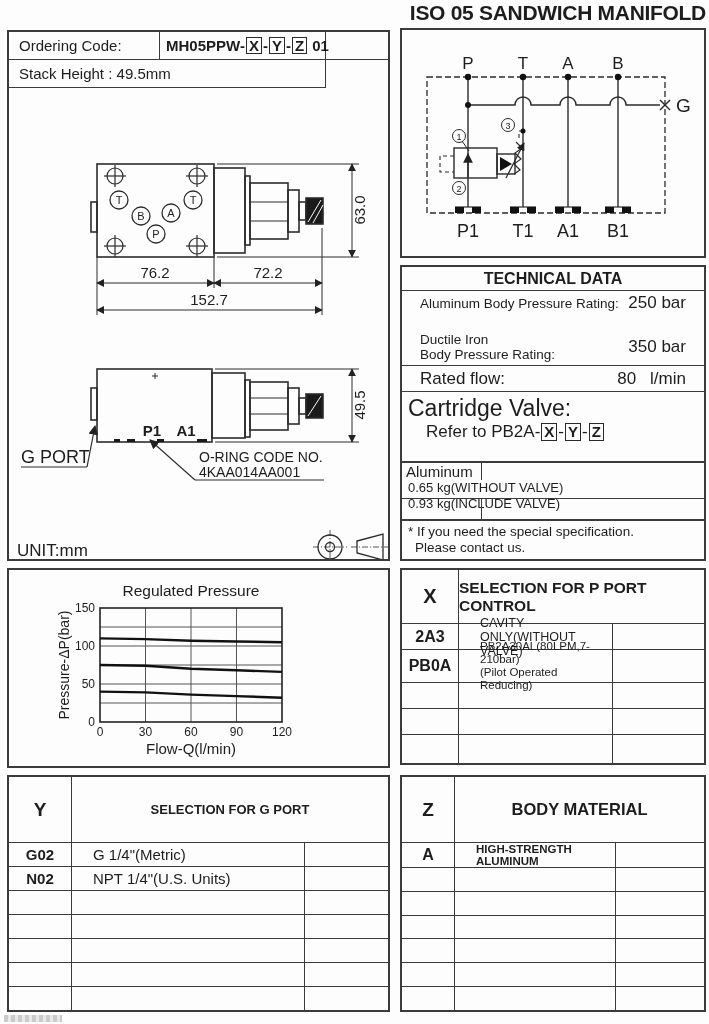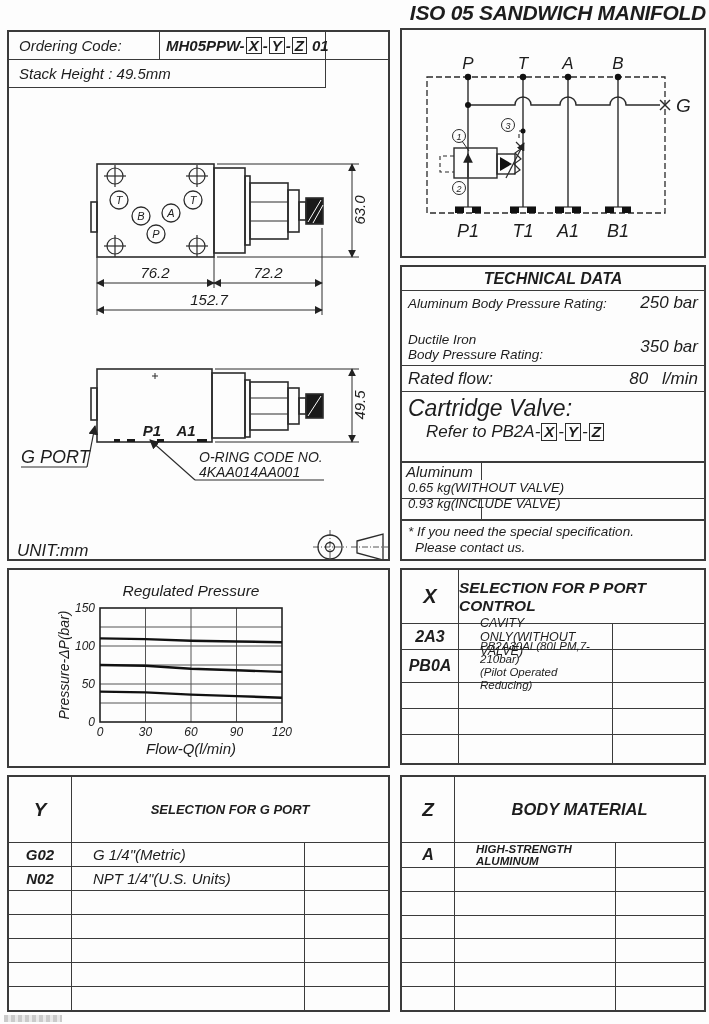--- a/index.html
+++ b/index.html
@@ -1,18 +1,18 @@
 <!DOCTYPE html>
 <html><head>
 <meta charset="utf-8">
 <style>
   * { margin:0; padding:0; box-sizing:border-box; }
   body { background:#888; font-family:"Liberation Sans", sans-serif; color:#1d1d1d; }
   .page { position:relative; width:709px; height:1024px; background:#fdfdfd; overflow:hidden;
-          font-family:"Liberation Sans", sans-serif;font-style:italic; }
+          font-family:"Liberation Sans", sans-serif; }
   .box { position:absolute; border:2px solid #3b3b3b; background:#fdfdfd; }
 
   
   .page-title { position:absolute; left:400px; top:1px; width:306px; height:26px;
                 font-size:21px; font-weight:bold; text-align:right; letter-spacing:-0.3px; }
 
   
   .left-main { left:7px; top:30px; width:383px; height:531px; }
   .oc-row { position:absolute; left:0; top:0; width:379px; height:28px; display:flex;
             border-bottom:1.5px solid #3b3b3b; }
@@ -29,21 +29,21 @@
   .drawing-svg { position:absolute; left:0; top:56px; width:379px; height:471px; }
 
   
   .circuit-box { left:400px; top:28px; width:306px; height:230px; }
   .circuit-svg { width:302px; height:226px; }
 
   
   .tech-box { left:400px; top:265px; width:306px; height:296px; display:flex; flex-direction:column; }
   .td-title { height:26px; border-bottom:1.5px solid #3b3b3b; font-weight:bold; font-size:16px;
               display:flex; align-items:center; justify-content:center; }
-  .td-row { display:flex; align-items:center; padding:0 6px; }
+  .td-row { display:flex; align-items:center; padding:0 18px; }
   .td-r1 { height:26px; font-size:13.5px; }
   .td-r2 { height:40px; font-size:13.5px; border-bottom:1.5px solid #3b3b3b;margin-top:14px; }
   .td-val { margin-left:auto; font-size:17px; white-space:nowrap; }
   .td-flow { height:28px; font-size:17px; border-bottom:1.5px solid #3b3b3b; }
   .td-flow .unit { margin-left:14px; }
   .td-cart { height:74px; padding:3px 6px 0 6px; }
   .td-cart .l1 { font-size:23px; }
   .td-cart .l2 { font-size:17px; padding-left:18px; white-space:nowrap; }
   .td-cart .l2 .boxed { font-size:15px; }
   .td-cart .l3 { font-size:12.5px; padding-left:4px; margin-top:2px; }

